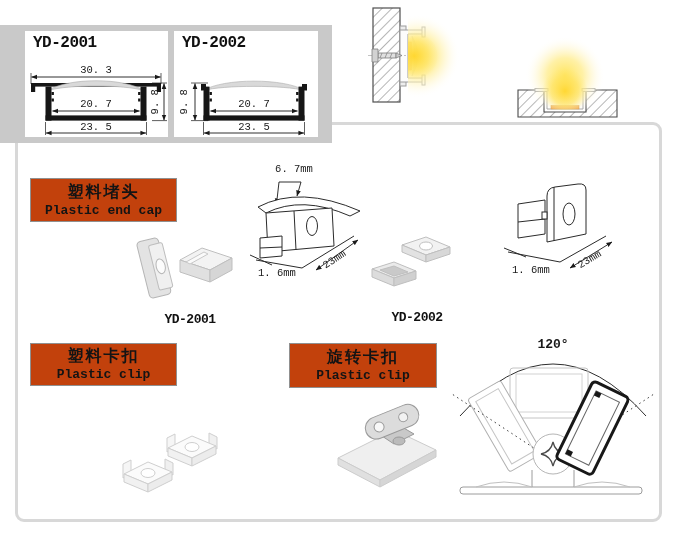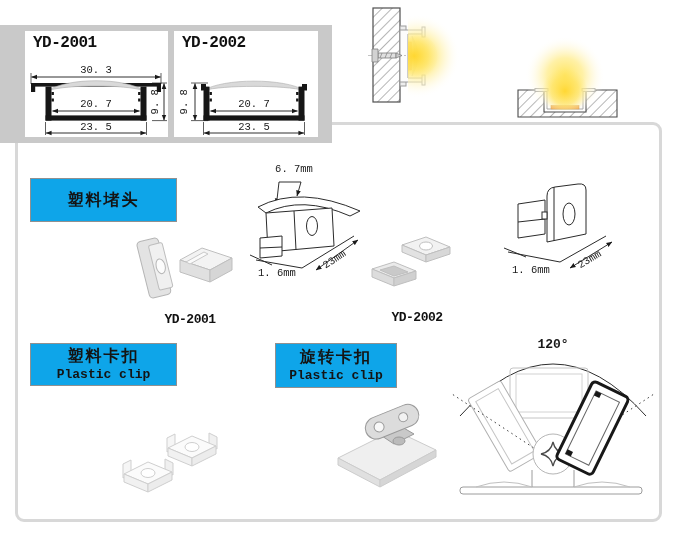--- a/index.html
+++ b/index.html
@@ -22,21 +22,21 @@
     position:absolute;left:8px;top:3px;
     font-family:"Liberation Mono",monospace;font-weight:bold;font-size:16px;color:#111;
     letter-spacing:-0.5px;white-space:nowrap;
   }
   .dim-text{font-family:"Liberation Mono",monospace;font-size:10.5px;fill:#1a1a1a;}
   .ln{stroke:#2b2b2b;stroke-width:1;fill:none;}
   .dimline{stroke:#1a1a1a;stroke-width:0.9;fill:none;}
   .tick{stroke:#1a1a1a;stroke-width:0.7;fill:none;}
   
   .label-box{
-    background:#0ea5e9;border:1px solid #909090;box-sizing:border-box;
+    background:#c2410c;border:1px solid #909090;box-sizing:border-box;
     display:flex;flex-direction:column;align-items:center;justify-content:center;
     z-index:4;
   }
   .label-cn{font-family:"Liberation Sans",sans-serif;font-weight:bold;font-size:16px;color:#141414;line-height:20px;letter-spacing:2px;}
   .label-en{font-family:"Liberation Mono",monospace;font-weight:bold;font-size:13px;color:#141414;line-height:17px;}
   .caption{
     font-family:"Liberation Mono",monospace;font-weight:bold;font-size:13px;color:#111;
     text-align:center;width:90px;z-index:4;letter-spacing:-0.5px;
   }
   svg{overflow:visible;}
@@ -202,20 +202,21 @@
   </g>
   <rect x="81" y="77.5" width="28" height="3.5" fill="#ef9d3e" stroke="#c87f2a" stroke-width="0.5"></rect>
   <g clip-path="url(#clipR)">
     <circle cx="95" cy="48" r="40" fill="url(#gradR1)"></circle>
     <circle cx="95" cy="63" r="23" fill="url(#gradR2)"></circle>
   </g>
 </svg>
 
 <div class="abs label-box" style="left:30px;top:178px;width:147px;height:44px">
   <div class="label-cn">塑料堵头</div>
+  <div class="label-en">Plastic end cap</div>
 </div>
 
 <svg class="abs z2" style="left:126px;top:228px" width="114" height="78" viewBox="0 0 114 78">
   <g transform="translate(32,40) rotate(-14)" stroke-width="1">
     <rect x="-15" y="-30" width="22" height="58" rx="4" fill="#e3e3e3" stroke="#b5b5b5"></rect>
     <rect x="-4" y="-24" width="14" height="46" rx="2" fill="#f0f0f0" stroke="#bdbdbd"></rect>
     <ellipse cx="3" cy="-1" rx="4.5" ry="7.5" fill="#fcfcfc" stroke="#b5b5b5"></ellipse>
   </g>
   <g transform="translate(80,40)" stroke-width="1">
     <polygon points="-26,-8 -4,-20 26,-10 4,2" fill="#f3f3f3" stroke="#bfbfbf"></polygon>
@@ -288,21 +289,21 @@
   <line class="dimline" x1="72" y1="96" x2="114" y2="70" marker-start="url(#arr4)" marker-end="url(#arr4)"></line>
   <text class="dim-text" transform="translate(93,90) rotate(-31)" text-anchor="middle">23mm</text>
   <text class="dim-text" x="14" y="101">1. 6mm</text>
 </svg>
 
 <div class="abs label-box" style="left:30px;top:343px;width:147px;height:43px">
   <div class="label-cn">塑料卡扣</div>
   <div class="label-en">Plastic clip</div>
 </div>
 
-<div class="abs label-box" style="left:275px;top:343px;width:122px;height:45px">
+<div class="abs label-box" style="left:289px;top:343px;width:148px;height:45px">
   <div class="label-cn">旋转卡扣</div>
   <div class="label-en">Plastic clip</div>
 </div>
 
 <svg class="abs z2" style="left:122px;top:420px" width="100" height="86" viewBox="0 0 100 86">
   <defs>
     <g id="tclip" stroke="#cfcfcf" stroke-width="1">
       <polygon points="-1,6 7,2 7,16 -1,20" fill="#f6f6f6"></polygon>
       <polygon points="41,1 49,5 49,17 41,13" fill="#f0f0f0"></polygon>
       <polygon points="0,16 24,4 48,14 24,26" fill="#fbfbfb"></polygon>

